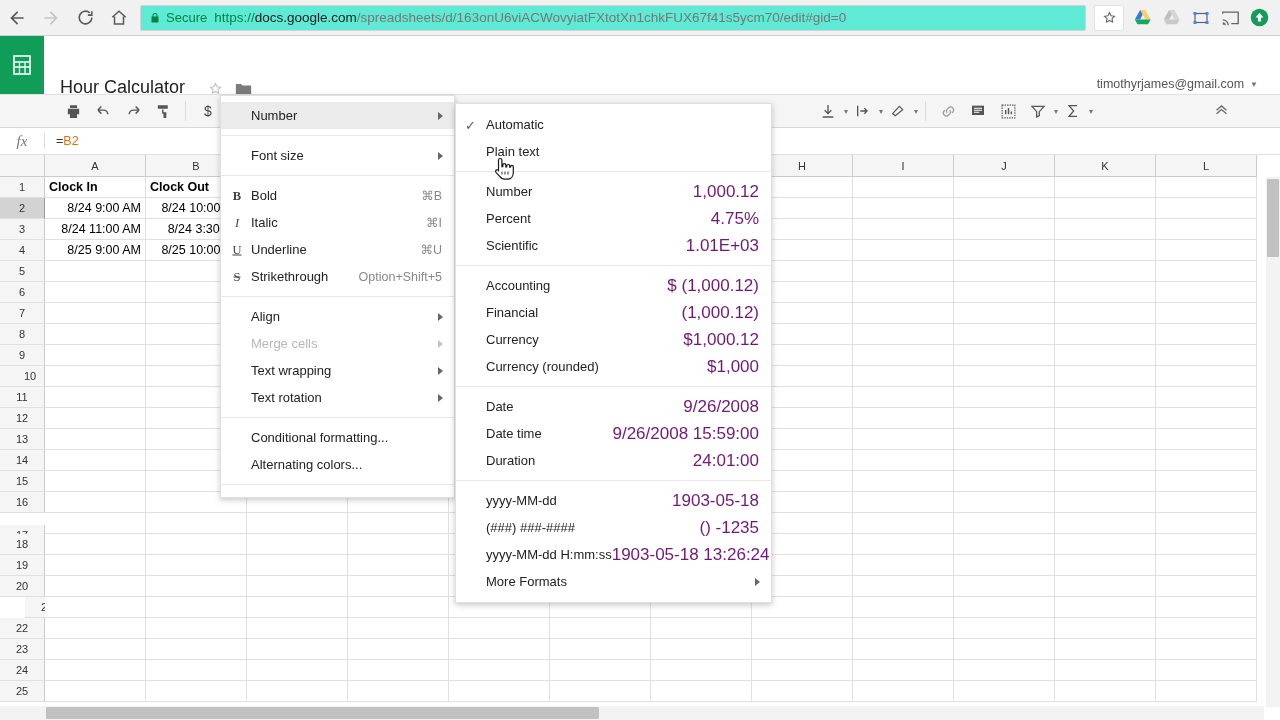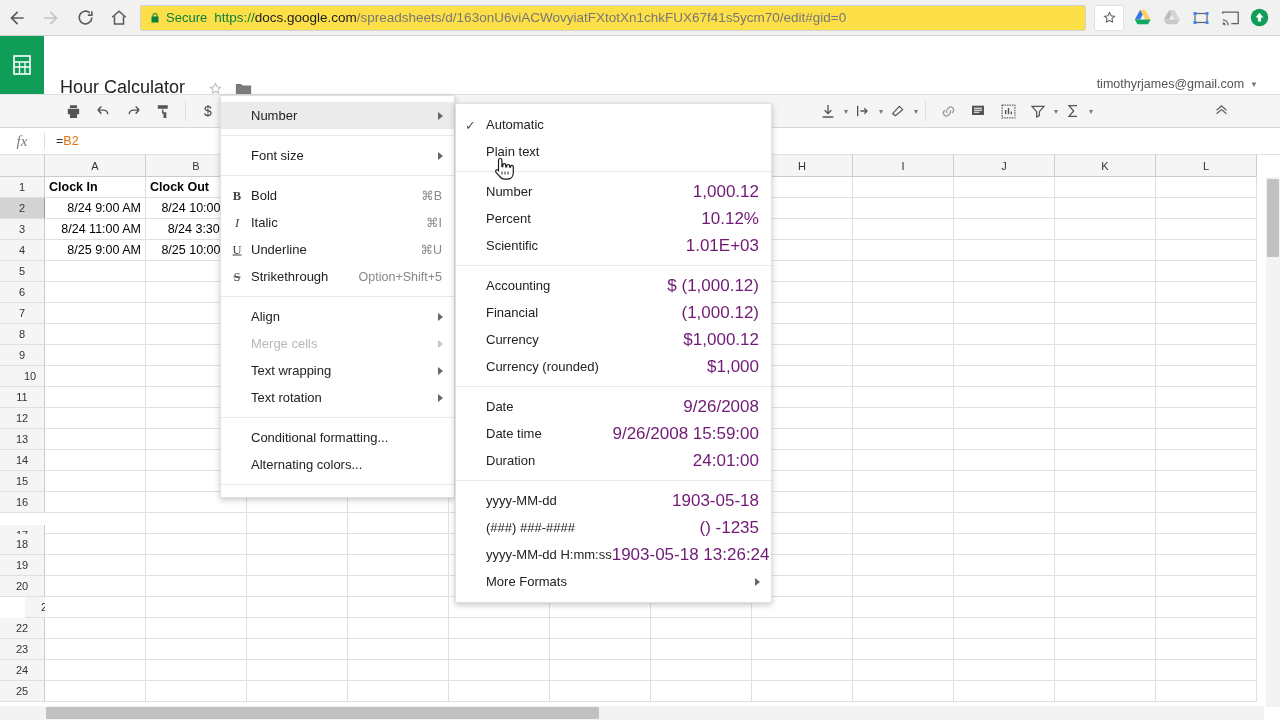--- a/index.html
+++ b/index.html
@@ -17,21 +17,21 @@
     display: flex; align-items: center;
   }
   .nav-btn {
     width: 34px; height: 34px; display: flex; align-items: center; justify-content: center;
     color: #5a5a5a;
   }
   .nav-btn svg { display: block; }
   .nav-btn.disabled { color: #c4c4c4; }
   #omnibox {
     flex: 1; height: 26px; margin: 0 8px 0 4px;
-    background: #fde047; border: 1px solid #d2d2d2; border-radius: 2px;
+    background: #5eead4; border: 1px solid #d2d2d2; border-radius: 2px;
     display: flex; align-items: center; padding: 0 8px;
     font-size: 13.5px; color: #555; overflow: hidden; white-space: nowrap;
   }
   #lock-icon { margin-right: 5px; display:flex; }
   .secure-word { color: #0b8043; margin-right: 7px; font-size: 13px; }
   .url-scheme { color: #0b8043; }
   .url-host { color: #202124; }
   .url-rest { color: #777; }
   .star-box {
     width: 30px; height: 26px; display:flex; align-items:center; justify-content:center;
@@ -830,21 +830,21 @@
     <div class="mrow">
       <span class="mlabel">Plain text</span>
     </div>
     <div class="msep"></div>
     <div class="mrow">
       <span class="mlabel">Number</span>
       <span class="msample">1,000.12</span>
     </div>
     <div class="mrow">
       <span class="mlabel">Percent</span>
-      <span class="msample">10.12%</span>
+      <span class="msample">4.75%</span>
     </div>
     <div class="mrow">
       <span class="mlabel">Scientific</span>
       <span class="msample">1.01E+03</span>
     </div>
     <div class="msep"></div>
     <div class="mrow">
       <span class="mlabel">Accounting</span>
       <span class="msample">$ (1,000.12)</span>
     </div>

